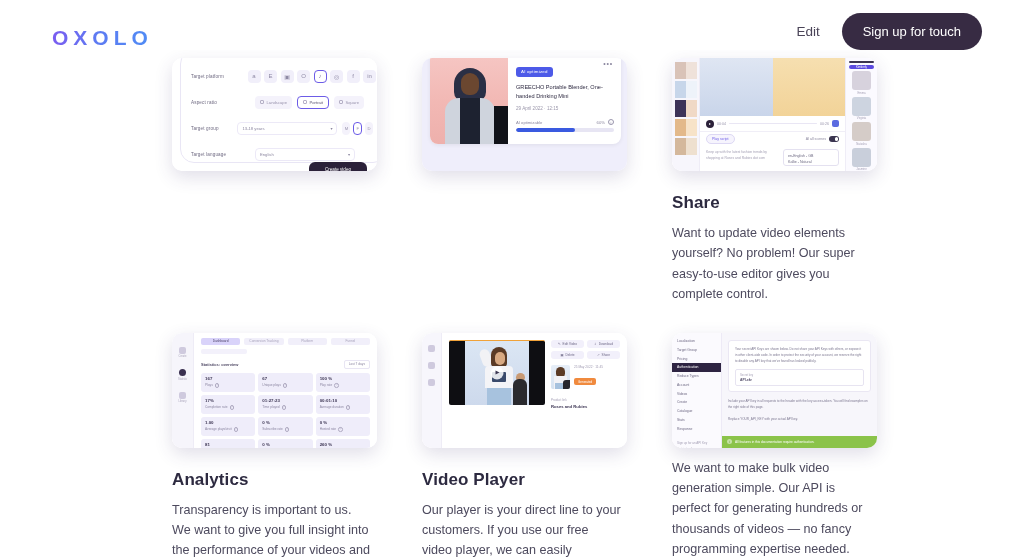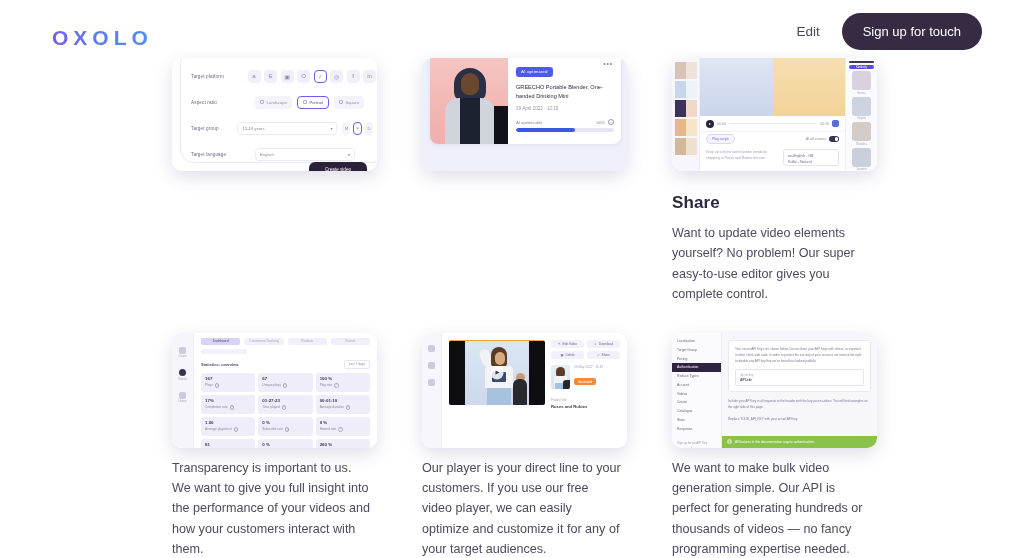--- a/index.html
+++ b/index.html
@@ -841,20 +841,21 @@
                 <div class="ana-cell">
                   <div class="ana-v">0 %</div>
                 </div>
                 <div class="ana-cell">
                   <div class="ana-v">260 %</div>
                 </div>
               </div>
           </div>
         </div>
       </div>
+      <h3 class="card-title">Analytics</h3>
       <p class="card-body">Transparency is important to us. We want to give you full insight into the performance of your videos and how your customers interact with them.</p>
     </article>
 
     <article class="card">
       <div class="card-media">
         <div class="vid">
           <div class="vid-rail">
             <span class="vid-rail-ic"></span>
             <span class="vid-rail-ic"></span>
             <span class="vid-rail-ic"></span>
@@ -900,20 +901,21 @@
                   <span class="vid-date" style="display:block">25 May 2022 · 11:45</span>
                   <span class="vid-tag">Generated</span>
                 </span>
               </div>
               <div class="vid-plabel">Product link</div>
               <div class="vid-pname">Roses and Rubies</div>
             </div>
           </div>
         </div>
       </div>
+      <h3 class="card-title">Video Player</h3>
       <p class="card-body">Our player is your direct line to your customers. If you use our free video player, we can easily optimize and customize it for any of your target audiences.</p>
     </article>
 
     <article class="card">
       <div class="card-media">
         <div class="api">
           <div class="api-nav" id="apiNav">
               <div class="api-nav-i">Localization</div>
               <div class="api-nav-i">Target Group</div>
               <div class="api-nav-i">Pricing</div>

